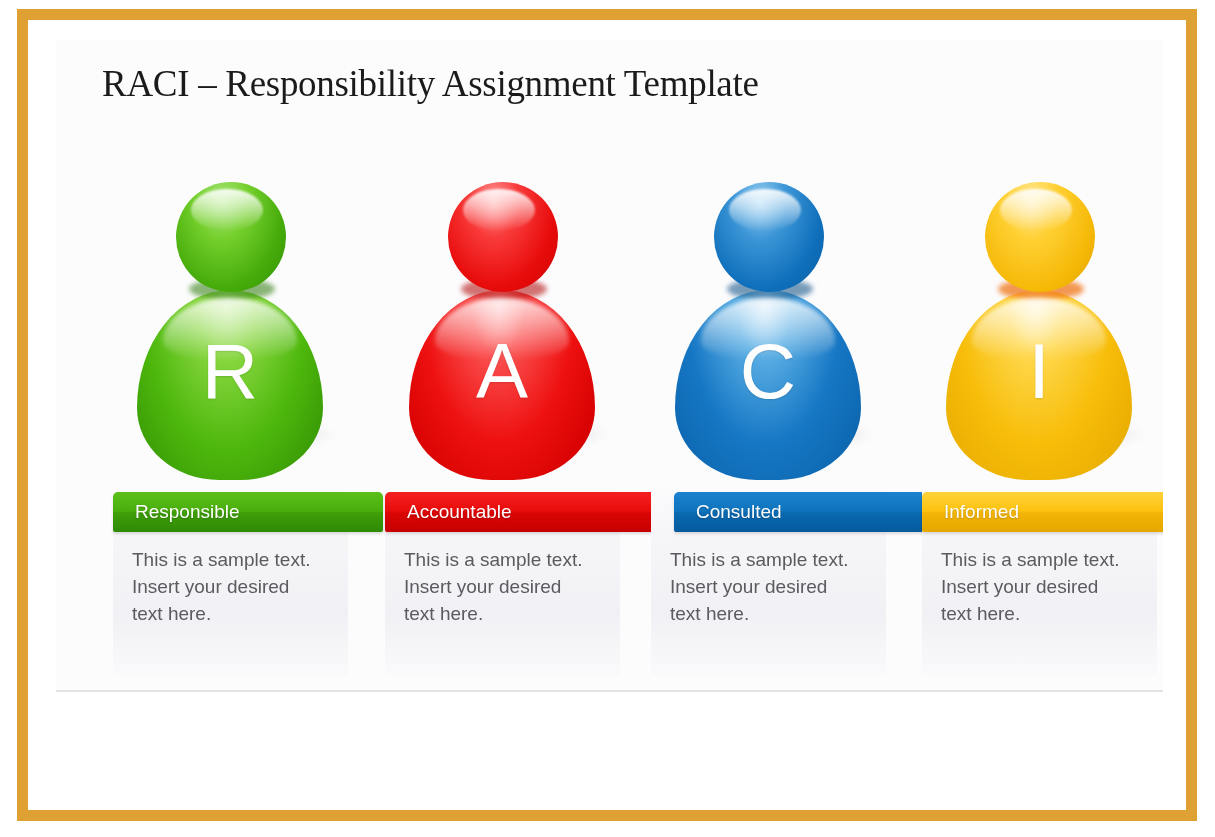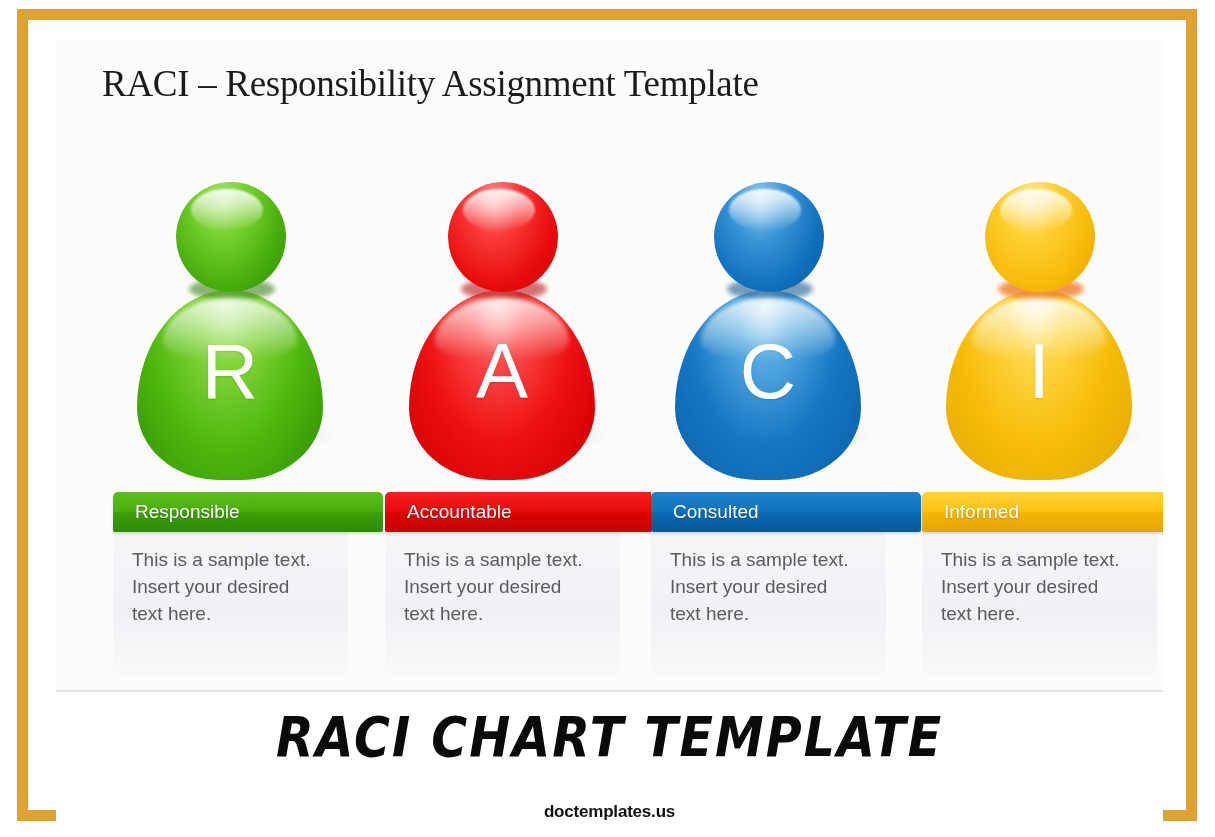--- a/index.html
+++ b/index.html
@@ -213,21 +213,21 @@
     line-height: 40px;
     font-family: "Liberation Sans", sans-serif;
     font-size: 19px;
     color: #ffffff;
     text-shadow: 0 1px 2px rgba(0,0,0,0.22);
     white-space: nowrap;
     overflow: hidden;
   }
   .green .label-bar { background: linear-gradient(180deg, #5cc019 0%, #49ae0c 48%, #3f9e08 52%, #2f8a04 100%); }
   .red   .label-bar { background: linear-gradient(180deg, #f42020 0%, #e90c0c 48%, #da0505 52%, #c70000 100%); }
-  .blue  .label-bar { background: linear-gradient(180deg, #1c82cf 0%, #0f73bd 48%, #0a69b0 52%, #055a9c 100%); }
+  .blue  .label-bar { background: linear-gradient(180deg, #1c82cf 0%, #0f73bd 48%, #0a69b0 52%, #055a9c 100%); margin-left: 23px; }
   .gold  .label-bar { background: linear-gradient(180deg, #ffd23b 0%, #fcc20e 48%, #f3b506 52%, #e5a600 100%); padding-left: 38px; }
 
   
   .body-text {
     position: absolute;
     left: 19px;
     top: 376px;
     width: 185px;
     font-family: "Liberation Sans", sans-serif;
     font-size: 19px;
@@ -361,19 +361,15 @@
           <div class="label-bar">
             <div class="label-text">Informed</div>
           </div>
 
           <div class="body-text">This is a sample text. Insert your desired text here.</div>
         </div>
 
       </div>
     </div>
 
-    <div class="caption-area">
-      <div class="caption-title">RACI CHART TEMPLATE</div>
-      <div class="caption-url">doctemplates.us</div>
-    </div>
 
   </div>
 </div>
 
 </body></html>

